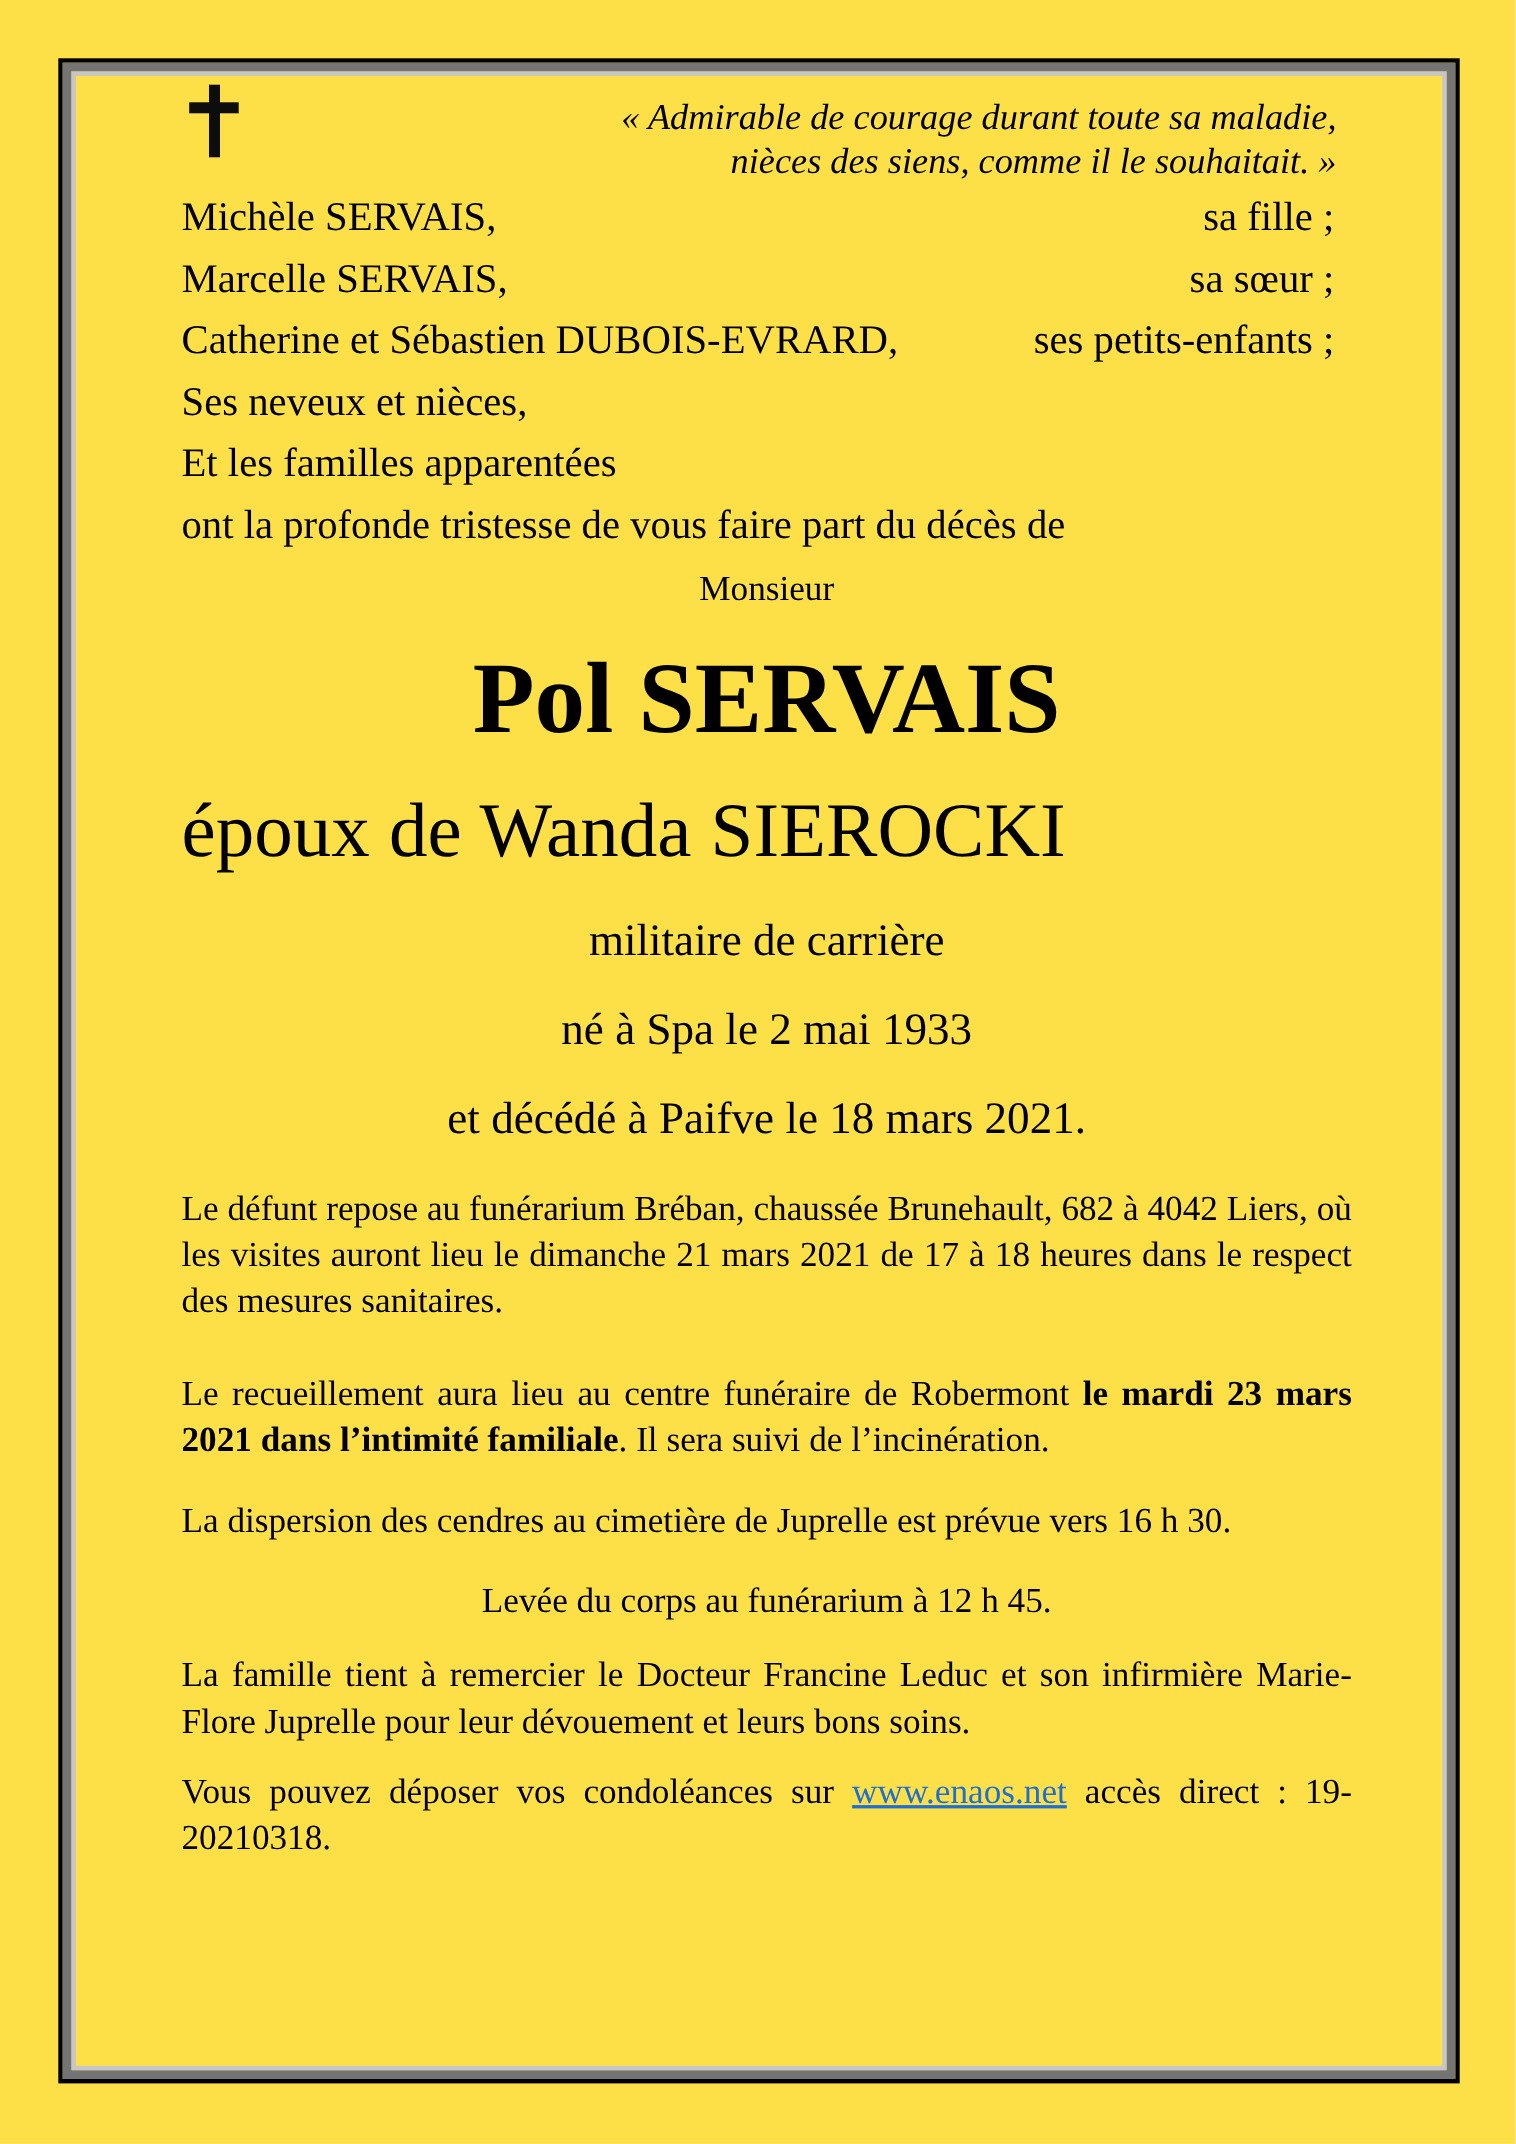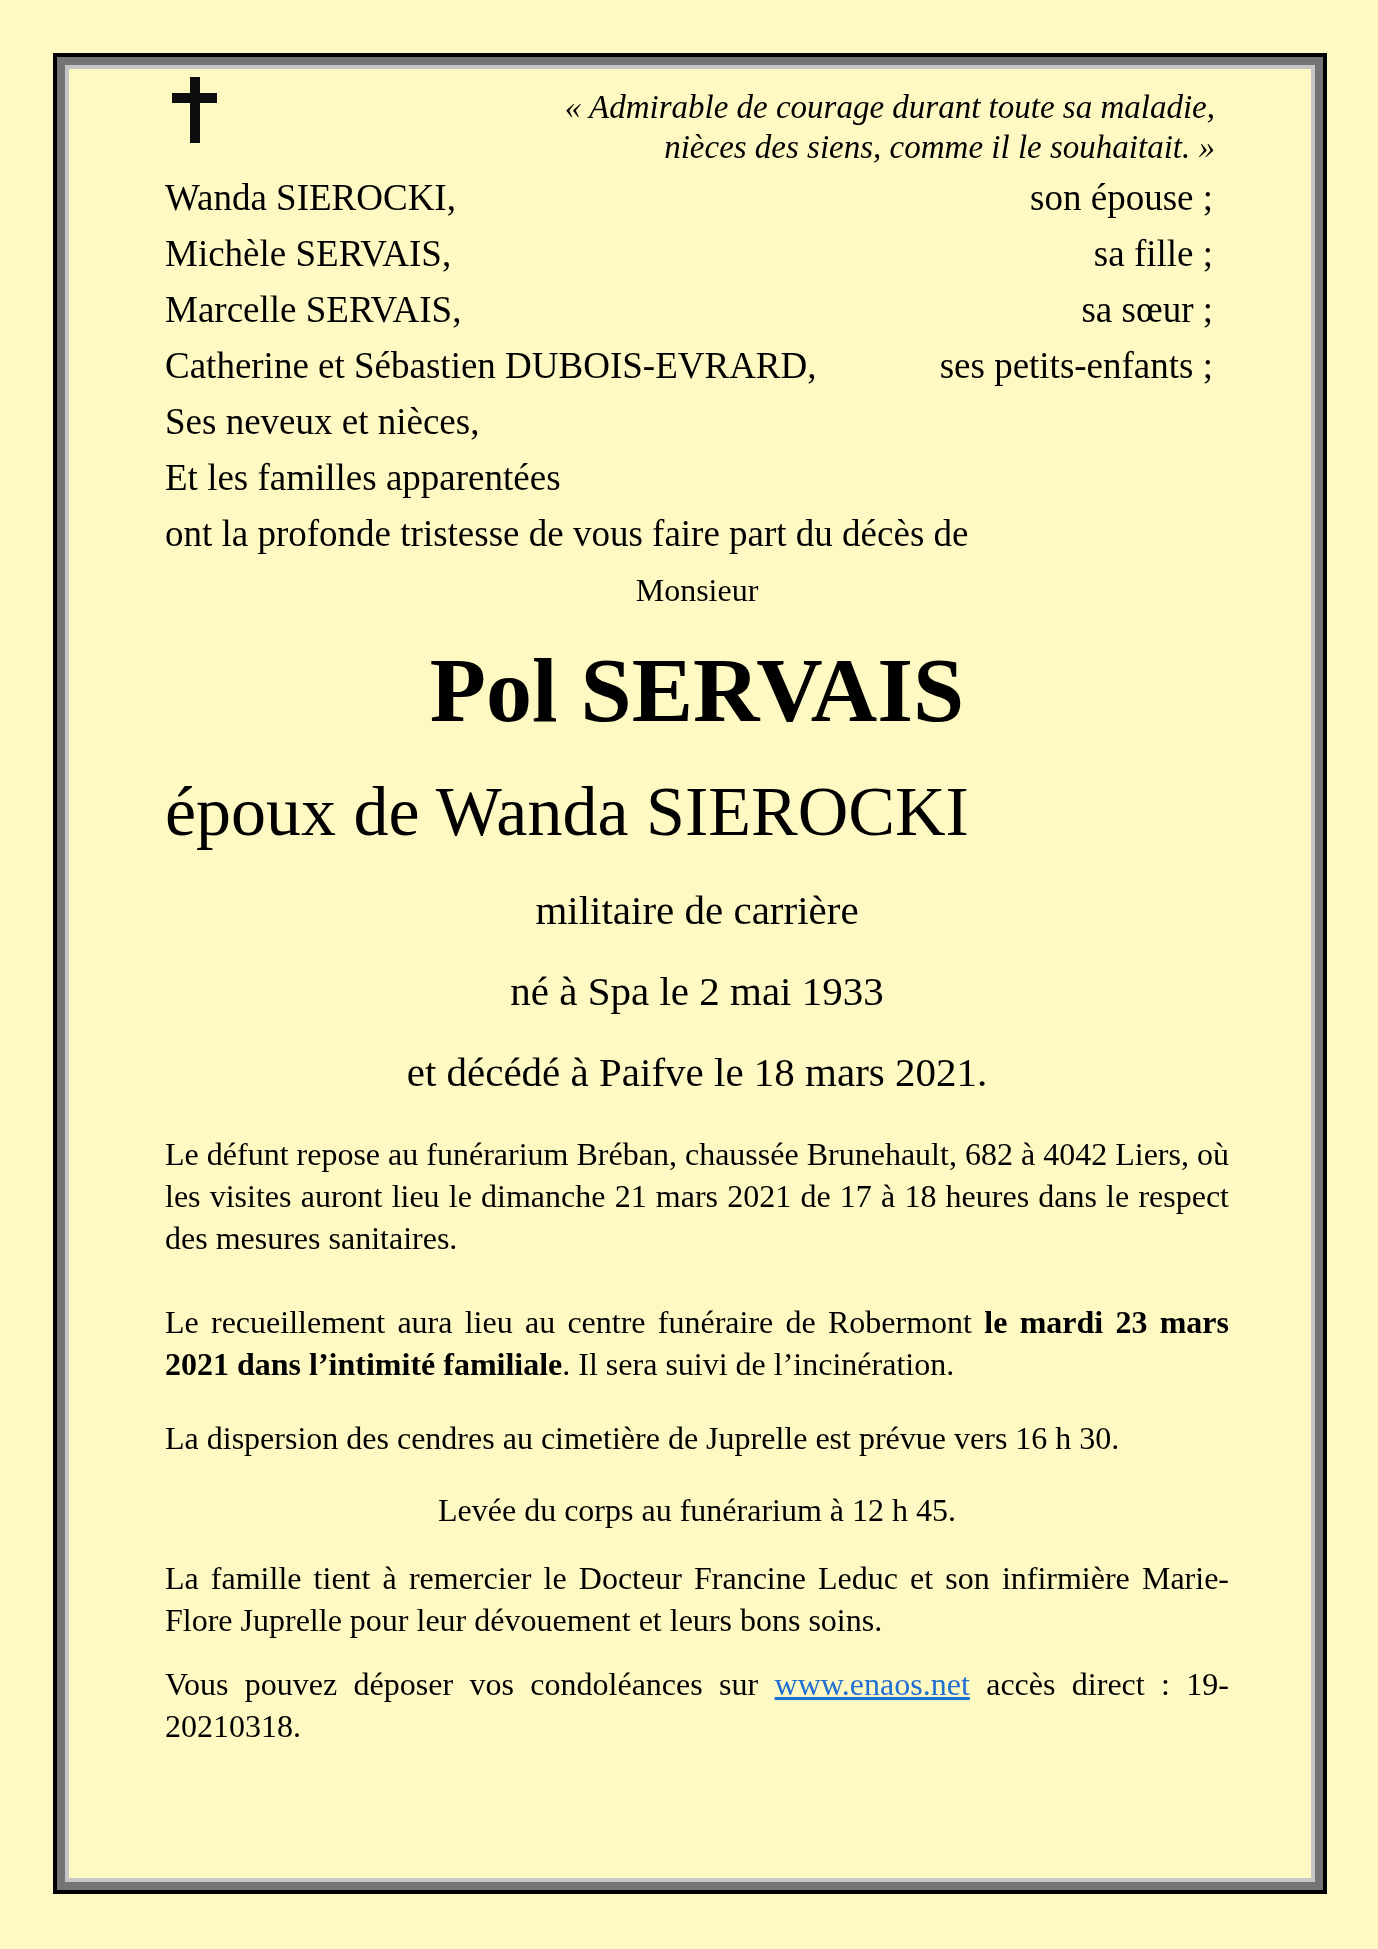--- a/index.html
+++ b/index.html
@@ -1,20 +1,20 @@
 <!DOCTYPE html>
 <html><head>
 <meta charset="utf-8">
 <style>
   html, body { margin: 0; padding: 0; background: #ffffff; }
   .page {
     position: relative;
     width: 1378px;
     height: 1949px;
-    background: #fef9c3;
+    background: #fde047;
     font-family: "Liberation Serif", "DejaVu Serif", serif;
     color: #000000;
   }
   * { box-sizing: border-box; }
   .frame-black {
     position: absolute;
     left: 53px; top: 53px; right: 51px; bottom: 55px;
     border: 4px solid #000000;
   }
   .frame-gray  { width: 100%; height: 100%; border: 8px solid #747474; }
@@ -115,24 +115,20 @@
 
           <div class="cross"></div>
 
           <div class="quote">
             <div>« Admirable de courage durant toute sa maladie,</div>
             <div>nièces des siens, comme il le souhaitait. »</div>
           </div>
 
           <div class="family">
             <div class="family-row">
-              <span class="family-name">Wanda SIEROCKI,</span>
-              <span class="family-relation">son épouse ;</span>
-            </div>
-            <div class="family-row">
               <span class="family-name">Michèle SERVAIS,</span>
               <span class="family-relation">sa fille ;</span>
             </div>
             <div class="family-row">
               <span class="family-name">Marcelle SERVAIS,</span>
               <span class="family-relation">sa sœur ;</span>
             </div>
             <div class="family-row">
               <span class="family-name">Catherine et Sébastien DUBOIS-EVRARD,</span>
               <span class="family-relation">ses petits-enfants ;</span>

